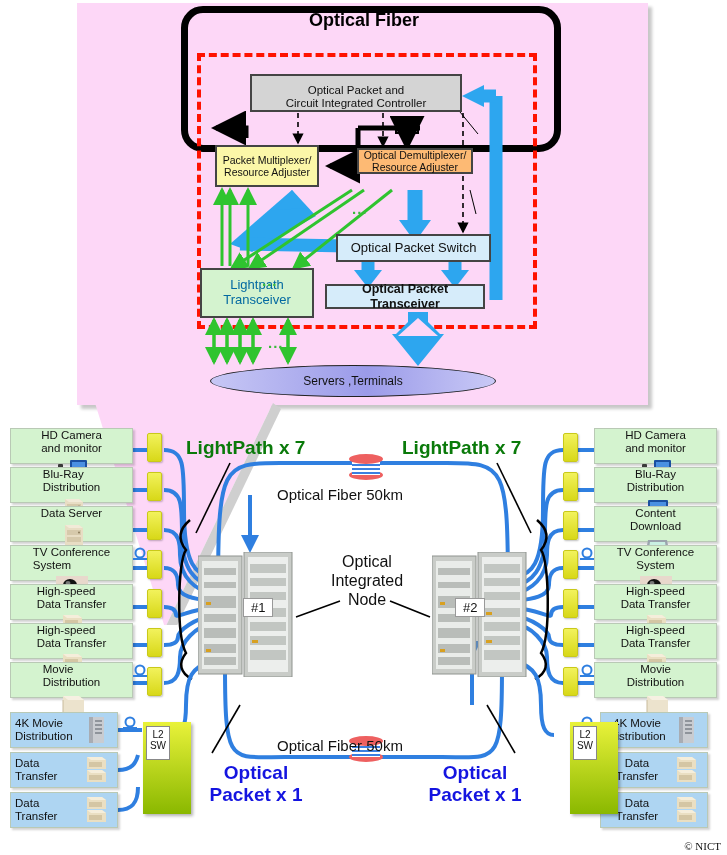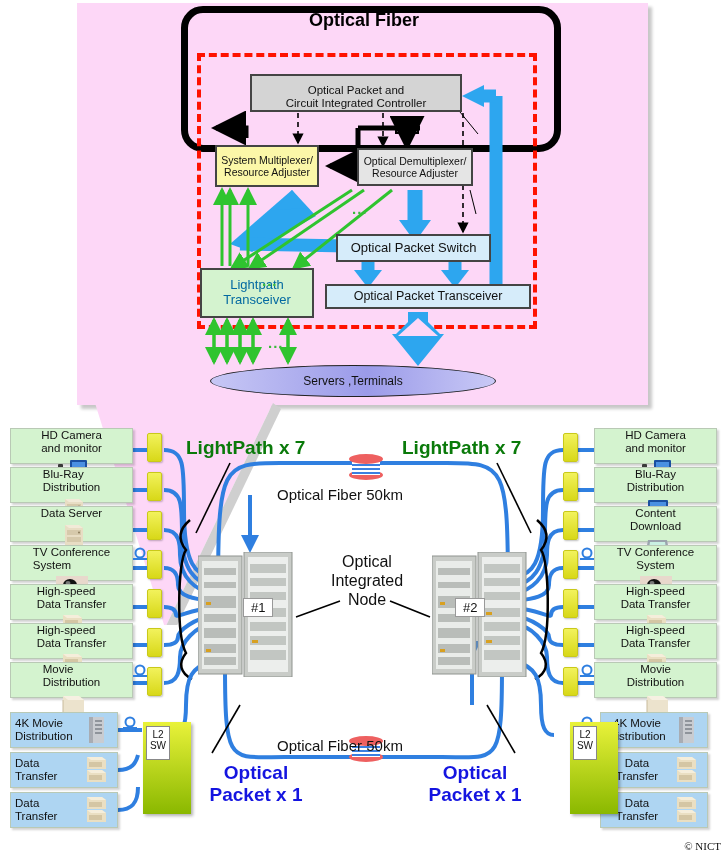--- a/index.html
+++ b/index.html
@@ -14,26 +14,26 @@
   #fiber-ring-label{left:181px;top:10px;width:366px;text-align:center;
      font-size:18px;font-weight:bold;color:#000;}
   #red-dash{left:197px;top:53px;width:332px;height:268px;
      border:4px dashed #ff1200;}
   .nodebox{border:2px solid #444;box-sizing:border-box;display:flex;
      align-items:center;justify-content:center;text-align:center;line-height:1.15;}
   #ctrl-box{left:250px;top:74px;width:212px;height:38px;background:#d4d4d4;
      font-size:11.5px;color:#111;align-items:flex-end;}
   #mux-box{left:215px;top:145px;width:104px;height:42px;background:#fbf7a8;
      font-size:10.5px;color:#111;}
-  #demux-box{left:357px;top:148px;width:116px;height:38px;background:#e5e5e5;
+  #demux-box{left:357px;top:148px;width:116px;height:26px;background:#fdba74;
      font-size:10.5px;color:#111;}
   #ops-box{left:336px;top:234px;width:155px;height:28px;background:#d6ecfa;
      font-size:13px;color:#111;}
-  #opt-box{left:325px;top:284px;width:206px;height:25px;background:#d6ecfa;
-     font-size:12.5px;color:#111;}
+  #opt-box{left:325px;top:284px;width:160px;height:25px;background:#d6ecfa;
+     font-size:12.5px;color:#111;font-weight:bold;}
   #lp-box{left:200px;top:268px;width:114px;height:50px;background:#d4f3cf;
      font-size:13px;color:#0369a1;}
   #servers-ellipse{left:210px;top:365px;width:284px;height:30px;background:#a8a8ee;
      border:1.5px solid #222;border-radius:50%;display:flex;align-items:center;
      justify-content:center;font-size:12px;color:#111;
      background-image:linear-gradient(90deg,#c7c7f5,#9b9be9 55%,#c9c9f6);}
   .dots{position:absolute;color:#3cbb3c;font-size:15px;font-weight:bold;letter-spacing:1px;}
   
   #callout{left:0;top:395px;width:727px;height:230px;pointer-events:none;}
   
@@ -145,21 +145,21 @@
 
 <div class="abs nodebox" id="ctrl-box">
   <span>
     <span>Optical Packet and</span><br>
     <span>Circuit Integrated Controller</span>
   </span>
 </div>
 
 <div class="abs nodebox" id="mux-box">
   <span>
-    <span>System Multiplexer/</span><br>
+    <span>Packet Multiplexer/</span><br>
     <span>Resource Adjuster</span>
   </span>
 </div>
 
 <div class="abs nodebox" id="demux-box">
   <span>
     <span>Optical Demultiplexer/</span><br>
     <span>Resource Adjuster</span>
   </span>
 </div>

